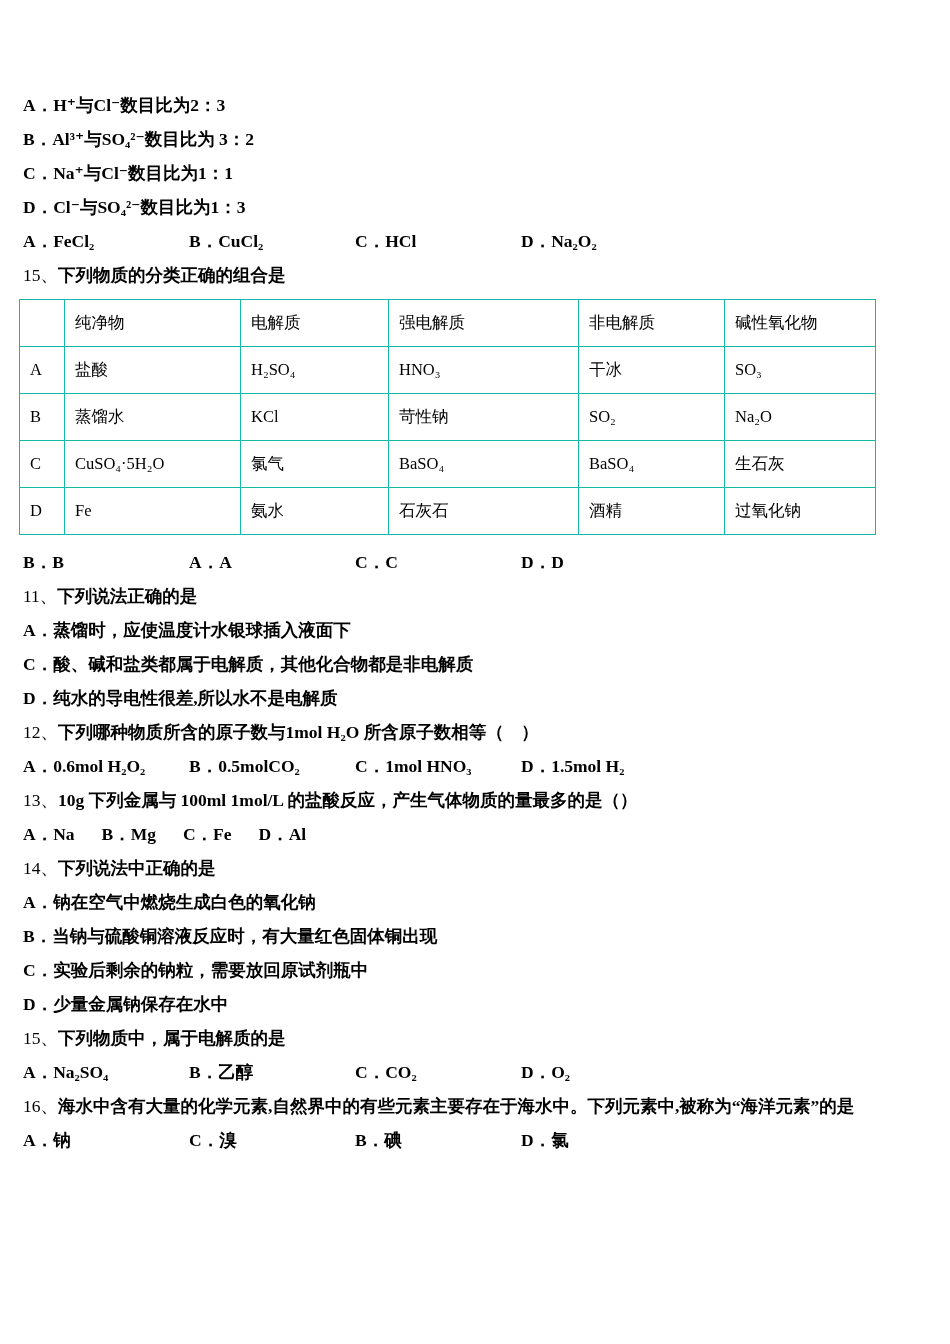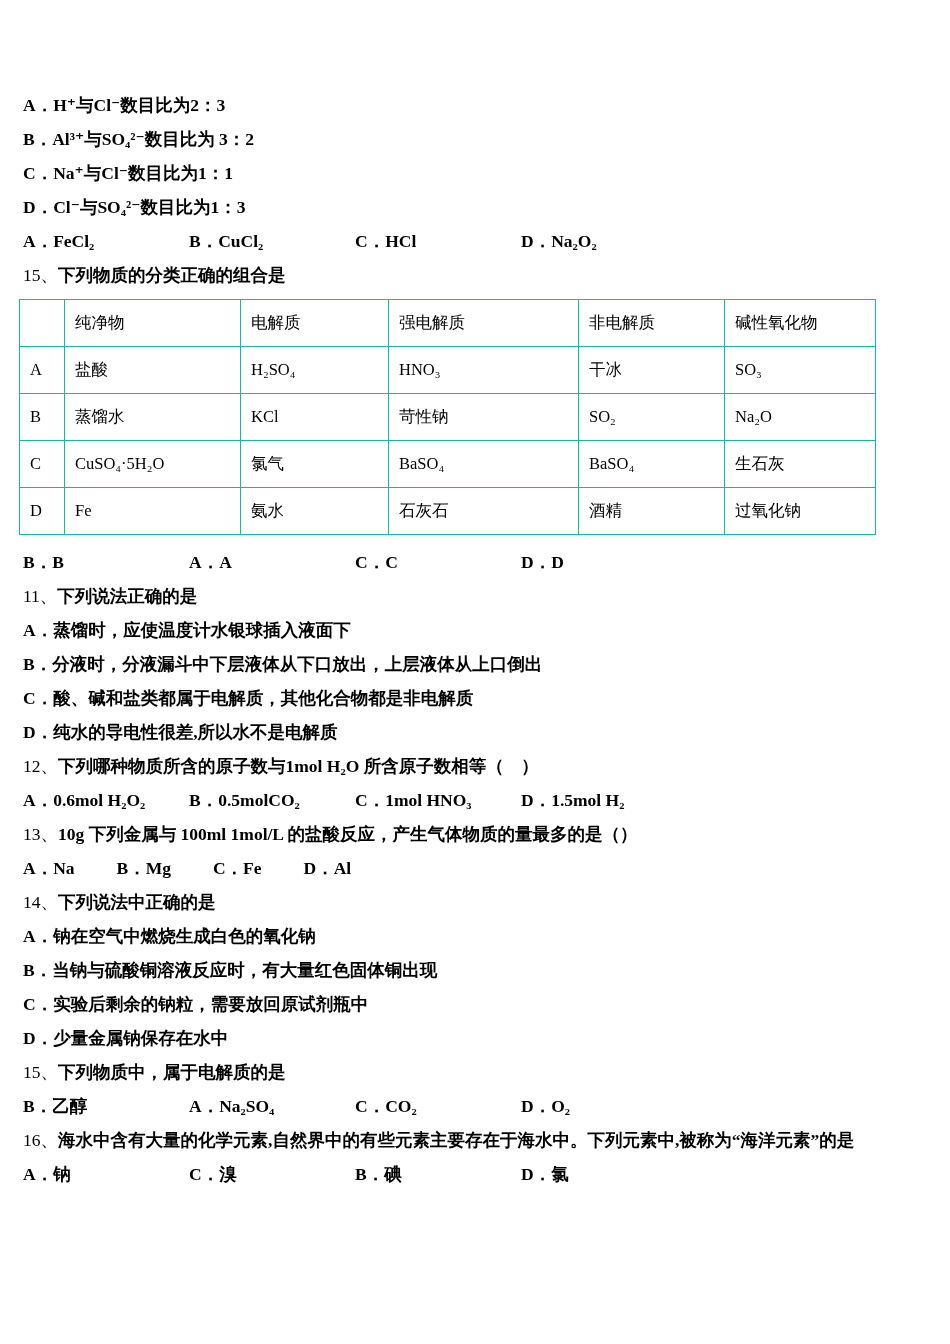--- a/index.html
+++ b/index.html
@@ -24,21 +24,21 @@
   .opt-row {
     display: flex;
     font-size: 17.5px;
     line-height: 34px;
     font-weight: 600;
     white-space: nowrap;
     align-items: flex-end;
   }
   .opt-row .col { width: 166px; flex: 0 0 auto; }
   .opt-row .col:last-child { width: auto; }
-  .opt-row.compact { gap: 42px; }
+  .opt-row.compact { gap: 27px; }
   .opt-row.compact .col { width: auto; }
   table.cls {
     border-collapse: collapse;
     margin: 7px 0 10px -4px;
     font-size: 16.5px;
     font-weight: 400;
     table-layout: fixed;
   }
   table.cls td {
     border: 1px solid #14b8a6;
@@ -125,21 +125,20 @@
   <div class="opt-row">
     <span class="col">B．B</span>
     <span class="col">A．A</span>
     <span class="col">C．C</span>
     <span class="col">D．D</span>
   </div>
 
   <p class="line"><span class="qnum">11、</span><span>下列说法正确的是</span></p>
   <div>
     <p class="line">A．蒸馏时，应使温度计水银球插入液面下</p>
-    <p class="line">B．分液时，分液漏斗中下层液体从下口放出，上层液体从上口倒出</p>
     <p class="line">C．酸、碱和盐类都属于电解质，其他化合物都是非电解质</p>
     <p class="line">D．纯水的导电性很差,所以水不是电解质</p>
   </div>
 
   <p class="line"><span class="qnum">12、</span><span>下列哪种物质所含的原子数与1mol H₂O 所含原子数相等（　）</span></p>
   <div class="opt-row">
     <span class="col">A．0.6mol H₂O₂</span>
     <span class="col">B．0.5molCO₂</span>
     <span class="col">C．1mol HNO₃</span>
     <span class="col">D．1.5mol H₂</span>
@@ -156,22 +155,22 @@
   <p class="line"><span class="qnum">14、</span><span>下列说法中正确的是</span></p>
   <div>
     <p class="line">A．钠在空气中燃烧生成白色的氧化钠</p>
     <p class="line">B．当钠与硫酸铜溶液反应时，有大量红色固体铜出现</p>
     <p class="line">C．实验后剩余的钠粒，需要放回原试剂瓶中</p>
     <p class="line">D．少量金属钠保存在水中</p>
   </div>
 
   <p class="line"><span class="qnum">15、</span><span>下列物质中，属于电解质的是</span></p>
   <div class="opt-row">
+    <span class="col">A．Na₂SO₄</span>
     <span class="col">B．乙醇</span>
-    <span class="col">A．Na₂SO₄</span>
     <span class="col">C．CO₂</span>
     <span class="col">D．O₂</span>
   </div>
 
   <p class="line"><span class="qnum">16、</span><span>海水中含有大量的化学元素,自然界中的有些元素主要存在于海水中。下列元素中,被称为“海洋元素”的是</span></p>
   <div class="opt-row">
     <span class="col">A．钠</span>
     <span class="col">C．溴</span>
     <span class="col">B．碘</span>
     <span class="col">D．氯</span>

